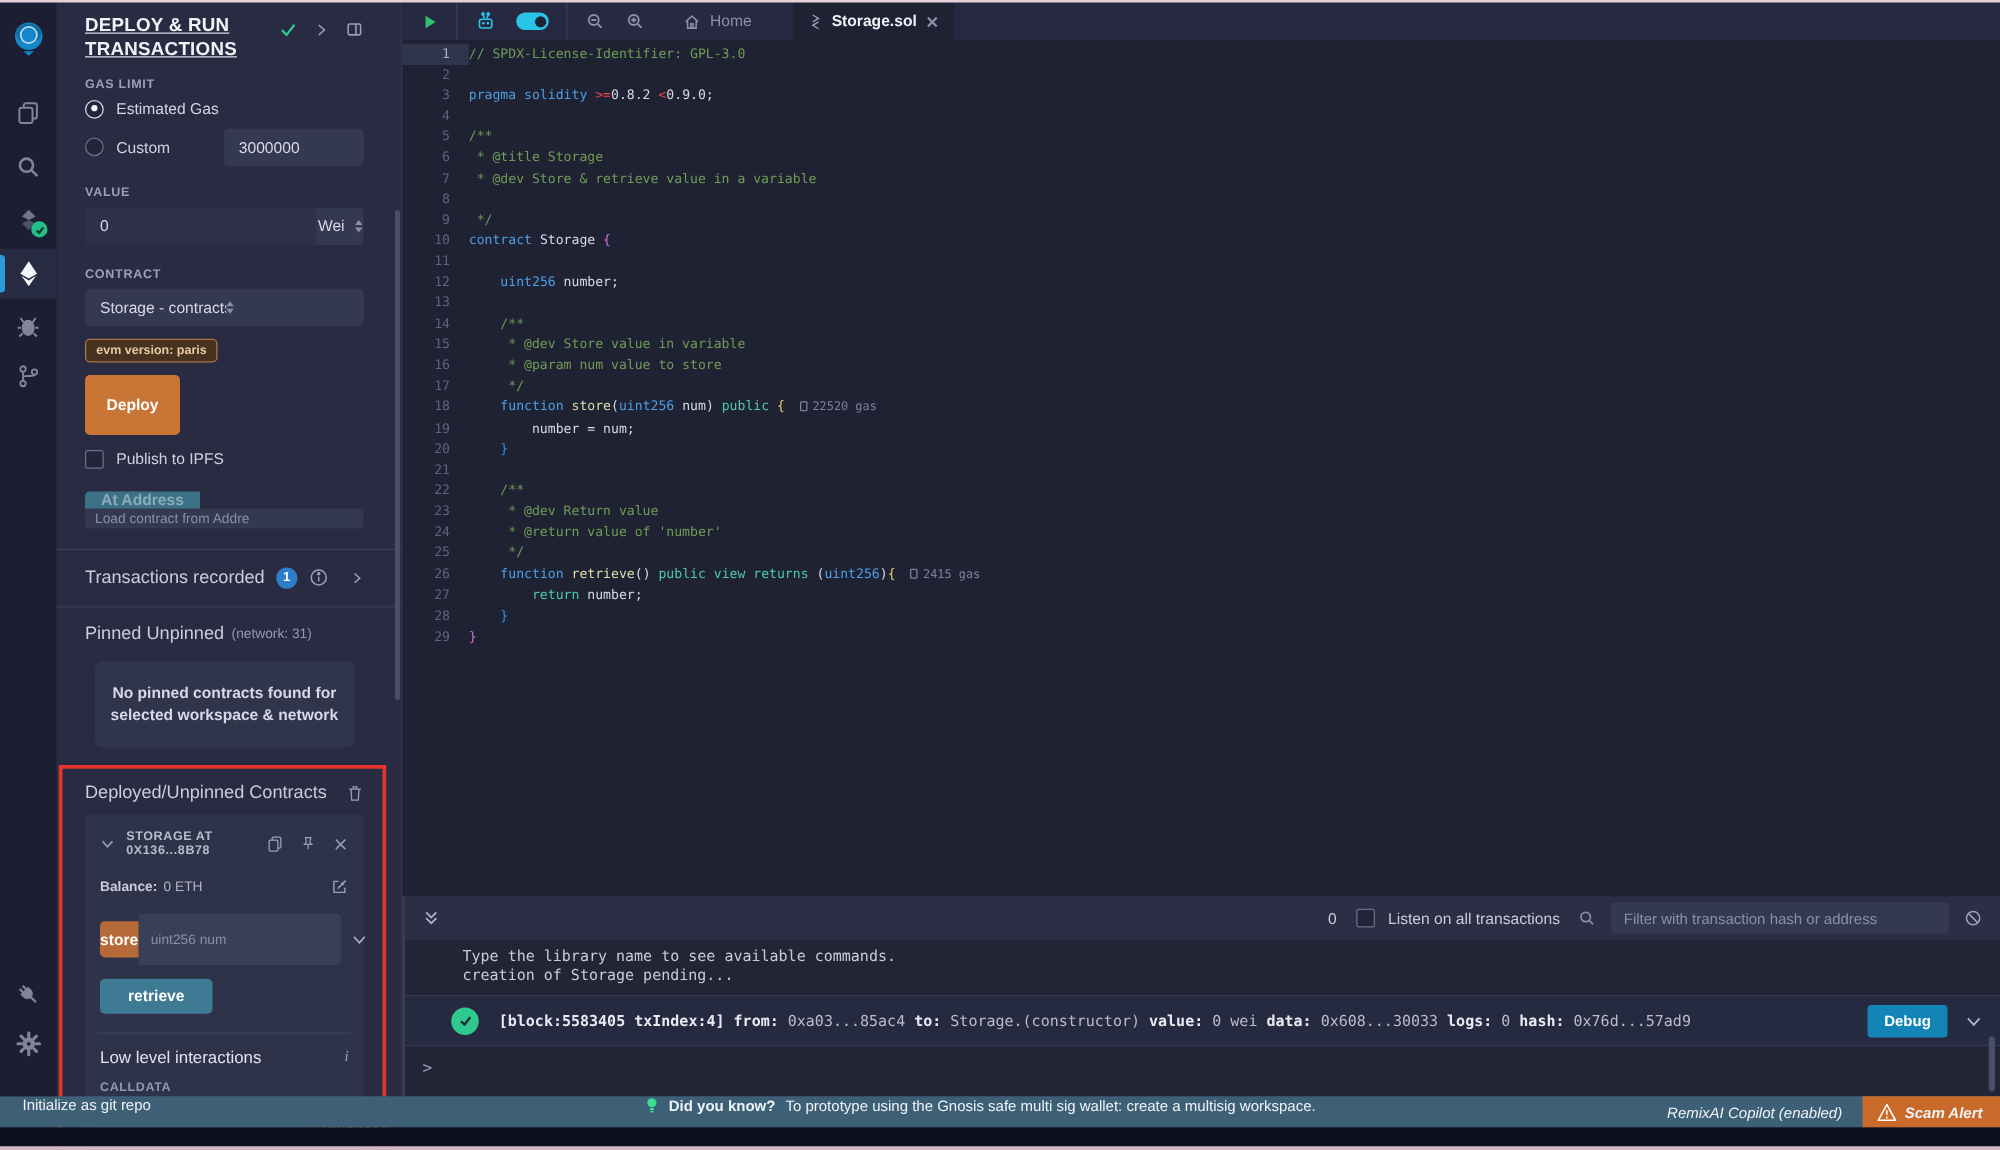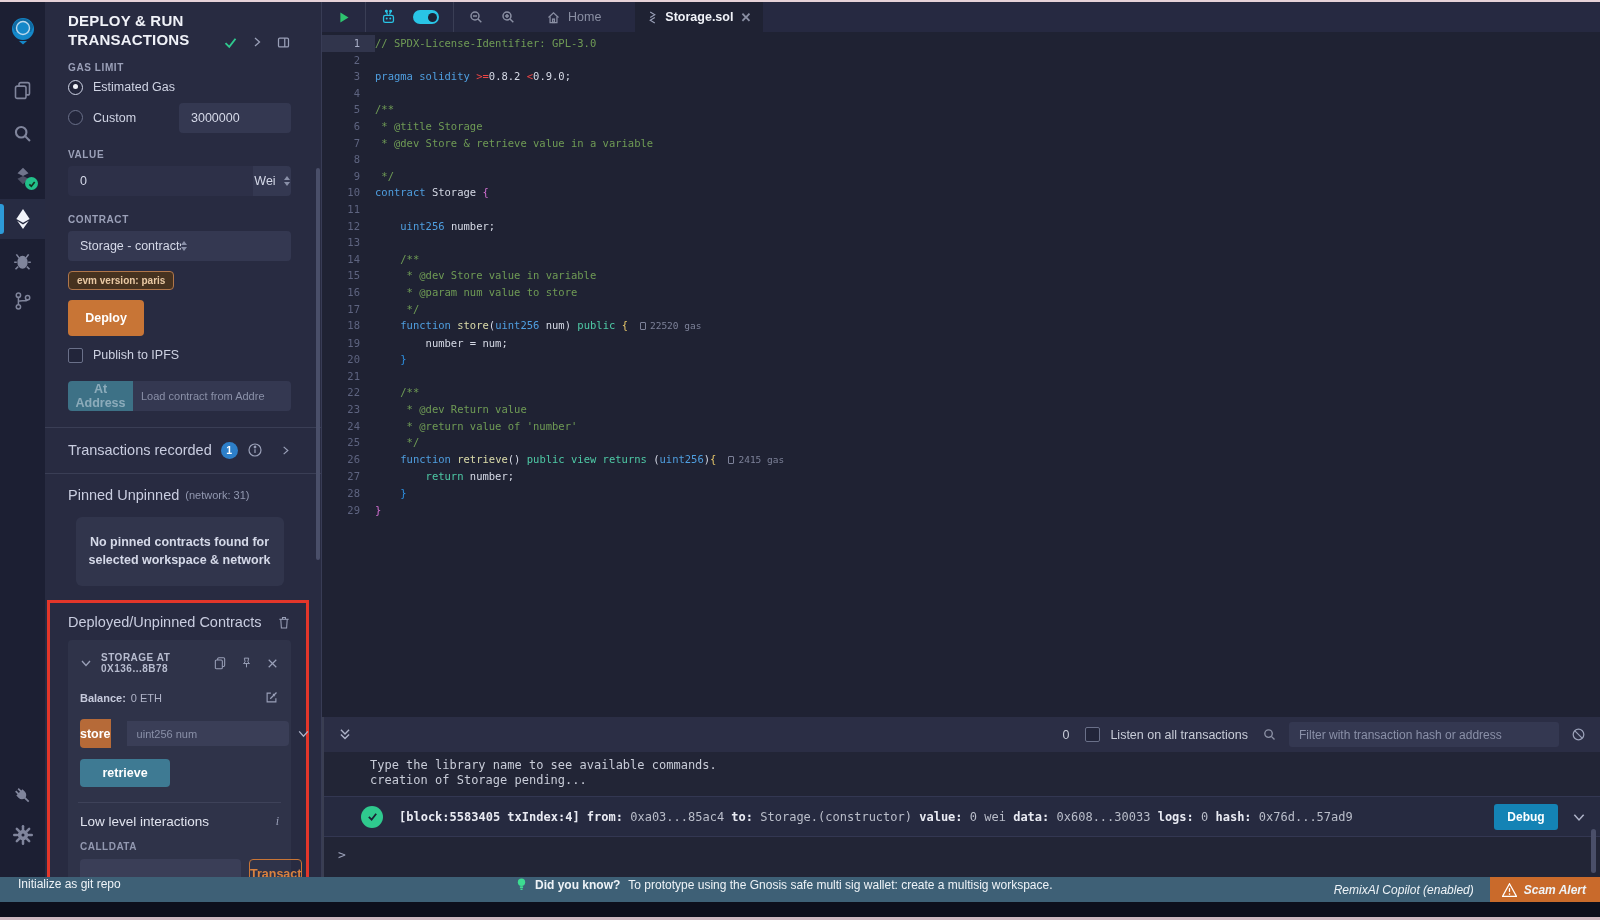--- a/index.html
+++ b/index.html
@@ -15,21 +15,21 @@
   .rail-item{width:45px;height:40px;display:flex;align-items:center;justify-content:center;color:#80859c;position:relative;cursor:pointer;}
   .rail-item.active{background:#272b42;color:#f2f4fa;}
   .rail-item.active::before{content:"";position:absolute;left:0;top:5px;bottom:5px;width:4px;border-radius:0 3px 3px 0;background:#2d9ad8;}
   .rail-logo{margin:8px 0 12px 0;}
   .rail-spacer{flex:1;}
   .badge-check{position:absolute;right:7px;bottom:6px;width:13px;height:13px;border-radius:50%;background:#22c08a;display:flex;align-items:center;justify-content:center;}
 
   
   .panel{position:absolute;left:45px;top:2px;width:277px;height:875px;background:#282b41;border-right:1px solid #383c55;}
   .panel-inner{padding:10px 30px 0 23px;}
-  .panel-head{display:flex;align-items:flex-end;}
+  .panel-head{display:flex;align-items:flex-start;text-decoration:underline;}
   .panel-title{font-size:15px;font-weight:700;color:#f0f2f8;line-height:1.25;letter-spacing:.2px;width:160px;}
   .panel-head-icons{display:flex;align-items:center;gap:13px;margin-left:auto;margin-top:4px;color:#9aa0b8;}
   .lbl{font-size:10px;font-weight:700;letter-spacing:.6px;color:#9ba0b8;margin:12px 0 6px;}
   .radio-row{display:flex;align-items:center;gap:10px;margin:7px 0;font-size:12.5px;color:#d0d4e4;}
   .radio{width:15px;height:15px;border-radius:50%;border:1.5px solid #6a7089;background:#22253a;flex:none;position:relative;cursor:pointer;}
   .radio.sel{border-color:#cfd4e6;}
   .radio.sel::after{content:"";position:absolute;left:3.5px;top:3.5px;width:5px;height:5px;border-radius:50%;background:#f2f4fa;}
   .gas-row{display:flex;align-items:center;margin:8px 0 2px;}
   .inp{background:#343851;border:none;border-radius:4px;color:#d5d9e8;font-size:12.5px;font-family:"Liberation Sans",sans-serif;outline:none;}
   .gas-input{margin-left:auto;width:112px;height:30px;padding:0 12px;}
@@ -37,24 +37,24 @@
   .value-input{flex:1;background:#2d3048;padding:0 12px;border-radius:0;}
   .unit-box{width:66px;background:#343851;display:flex;align-items:center;justify-content:center;gap:8px;font-size:12.5px;color:#d5d9e8;cursor:pointer;}
   .stepper{display:inline-flex;flex-direction:column;gap:2px;}
   .stepper i{width:0;height:0;border-left:3.5px solid transparent;border-right:3.5px solid transparent;}
   .stepper .up{border-bottom:4px solid #8a90a8;}
   .stepper .dn{border-top:4px solid #8a90a8;}
   .select{height:30px;background:#343851;border-radius:4px;display:flex;align-items:center;padding:0 10px 0 12px;font-size:12.5px;color:#d5d9e8;cursor:pointer;margin-top:2px;}
   .select span{flex:1;white-space:nowrap;overflow:hidden;}
   .evm-badge{display:inline-block;margin-top:10px;padding:3px 8px;border:1px solid #b0764a;border-radius:4px;background:#46321f;color:#e9c9a4;font-size:10px;font-weight:700;}
   .btn{border:none;border-radius:4px;font-weight:700;font-size:12.5px;color:#fff;cursor:pointer;font-family:"Liberation Sans",sans-serif;}
-  .deploy-btn{display:block;margin-top:10px;width:76px;height:36px;background:#c87536;}
+  .deploy-btn{display:block;margin-top:10px;width:76px;height:48px;background:#c87536;}
   .chk-row{display:flex;align-items:center;gap:10px;margin-top:12px;font-size:12.5px;color:#ced2e2;}
   .checkbox{width:15px;height:15px;border:1.5px solid #6a7089;border-radius:2px;background:#22253a;flex:none;cursor:pointer;}
-  .ataddr{display:flex;height:30px;margin-top:18px;border-radius:4px;overflow:hidden;}
+  .ataddr{display:flex;height:30px;margin-top:18px;border-radius:4px;overflow:hidden;flex-direction:column;}
   .ataddr-btn{width:92px;background:#3d7186;color:rgba(235,242,250,.45);font-weight:700;font-size:12.5px;border:none;cursor:pointer;}
   .ataddr-inp{flex:1;border-radius:0;font-size:11px;padding:0 8px;background:#343851;}
   .inp::placeholder{color:#8a90a8;}
   .hr{height:1px;background:#3a3e55;margin:16px -30px 0 -23px;}
   .tx-rec{display:flex;align-items:center;gap:9px;padding:14px 0;font-size:14.5px;color:#c9cde0;}
   .count-badge{width:17px;height:17px;border-radius:50%;background:#2d7fc9;color:#fff;font-size:10.5px;font-weight:700;display:flex;align-items:center;justify-content:center;}
   .tx-rec .arrow{margin-left:auto;color:#9aa0b8;}
   .sec-title{font-size:14.5px;color:#c9cde0;padding:13px 0 10px;display:flex;align-items:center;gap:6px;}
   .sec-title small{font-size:11px;color:#9298b0;font-weight:400;}
   .empty-box{background:#31354c;border-radius:6px;padding:16px 10px;text-align:center;font-size:12.5px;font-weight:700;color:#d5d9e8;line-height:1.5;}
@@ -64,21 +64,21 @@
   .dep-head .t-ic{margin-left:auto;color:#9aa0b8;}
   .contract-card{background:#2f3349;border-radius:4px;padding:12px 12px 14px;}
   .card-head{display:flex;align-items:center;gap:9px;color:#9aa0b8;cursor:pointer;}
   .card-title{font-size:10px;font-weight:700;letter-spacing:.5px;color:#b8bdd0;}
   .card-head .ics{margin-left:auto;display:flex;gap:13px;align-items:center;}
   .bal-row{display:flex;align-items:center;margin-top:16px;font-size:11px;color:#b0b4c8;}
   .bal-row b{color:#c6cadc;margin-right:5px;}
   .bal-row .e-ic{margin-left:auto;color:#9aa0b8;}
   .store-row{display:flex;align-items:center;margin-top:14px;}
   .store-btn{width:88px;height:29px;background:#b66a38;border-radius:4px 0 0 4px;}
-  .store-inp{flex:1;height:25px;background:#3a3e57;border-radius:0 4px 4px 0;font-size:11px;padding:0 10px;margin-left:16px;}
+  .store-inp{flex:1;height:41px;background:#3a3e57;border-radius:0 4px 4px 0;font-size:11px;padding:0 10px;}
   .store-row .v-ic{color:#aeb3c8;margin-left:8px;}
   .retrieve-btn{width:90px;height:28px;background:#3e7a93;border-radius:4px;margin-top:11px;}
   .card-hr{height:1px;background:#3e4259;margin:15px -2px 0;}
   .lowlevel{display:flex;align-items:flex-start;margin-top:11px;}
   .lowlevel .t{font-size:13.5px;color:#e0e3ee;}
   .lowlevel .i{margin-left:auto;color:#9aa0b8;font-size:12px;font-family:"Liberation Serif",serif;font-style:italic;}
   .calldata-lbl{font-size:10px;font-weight:700;letter-spacing:.5px;color:#9298b0;margin:12px 0 7px;}
   .calldata-row{display:flex;gap:8px;}
   .calldata-inp{flex:1;height:30px;background:#3a3e57;border-radius:4px;}
   .transact-btn{width:72px;height:30px;background:transparent;border:1px solid #c87536;color:#d9823f;border-radius:4px;}

